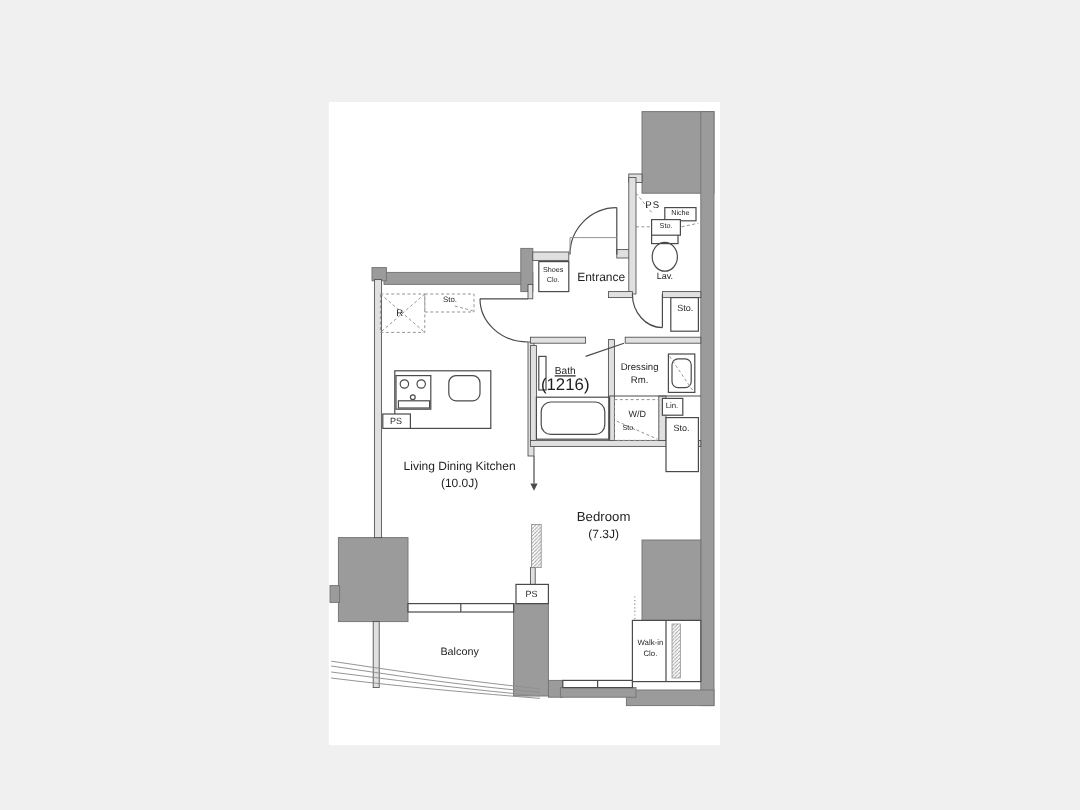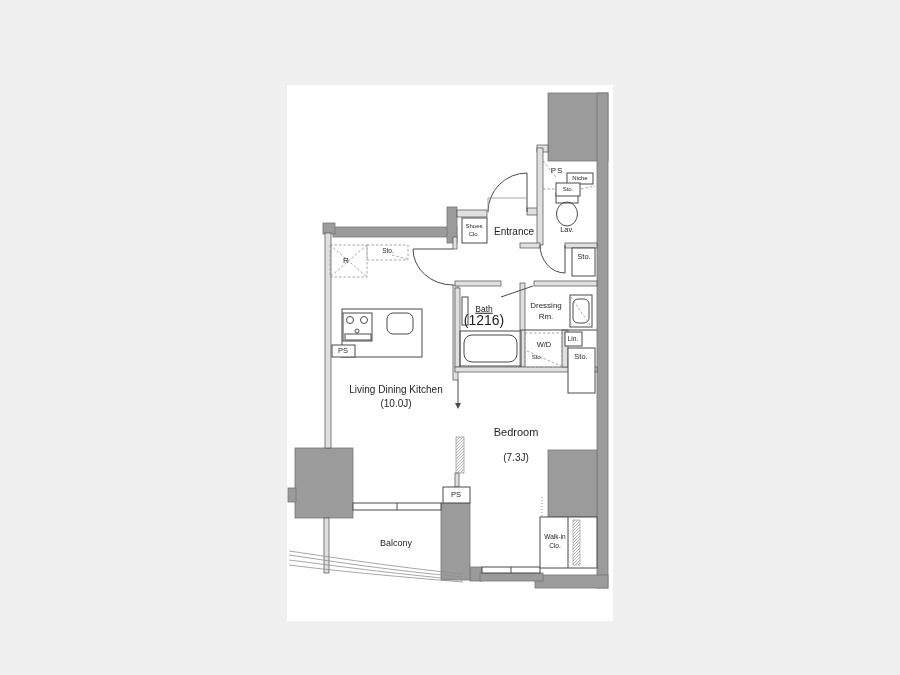--- a/index.html
+++ b/index.html
@@ -1,18 +1,18 @@
 <!DOCTYPE html>
 <html style="--background: #f0f0f0; --floor: #ffffff; --wall-dark: #9b9b9b; --wall-dark-border: #757575; --wall-light: #e0e0e0; --line: #4a4a4a; --line-light: #8f8f8f; --text: #1f1f1f;"><head>
 <meta charset="utf-8">
 <style>
   html,body{margin:0;padding:0;}
   .canvas{position:relative;width:900px;height:675px;background:var(--background,#f0f0f0);overflow:hidden;
           font-family:"Liberation Sans",sans-serif;}
-  .plan{position:absolute;left:287px;top:85px;width:326px;height:536px;background:var(--floor,#fff);}
+  .plan{position:absolute;left:274px;top:85px;width:326px;height:536px;background:var(--floor,#fff);}
   .plan svg{position:absolute;left:0;top:0;}
   .lbl{position:absolute;transform:translate(-50%,-50%);color:var(--text,#1f1f1f);
        white-space:nowrap;line-height:1;font-family:"Liberation Sans",sans-serif;}
   
   .wd{fill:var(--wall-dark,#9b9b9b);stroke:var(--wall-dark-border,#757575);stroke-width:.8;}
   .wl{fill:var(--wall-light,#e0e0e0);stroke:var(--line,#4a4a4a);stroke-width:.7;}
   .st{fill:none;stroke:var(--line,#4a4a4a);stroke-width:1;}
   .stw{fill:#fff;stroke:var(--line,#4a4a4a);stroke-width:1;}
   .thin{fill:none;stroke:var(--line-light,#8f8f8f);stroke-width:.8;}
   .dash{fill:none;stroke:var(--line-light,#8f8f8f);stroke-width:.8;stroke-dasharray:2.5 2;}
@@ -192,20 +192,20 @@
     <div class="lbl" style="left:197px;top:235px;font-size:14px;">(1216)</div>
     <div class="lbl" style="left:259px;top:221px;font-size:8px;">Dressing</div>
     <div class="lbl" style="left:259px;top:232px;font-size:8px;">Rm.</div>
     <div class="lbl" style="left:257px;top:260px;font-size:7.5px;">W/D</div>
     <div class="lbl" style="left:250px;top:272px;font-size:6px;">Sto.</div>
     <div class="lbl" style="left:286px;top:254px;font-size:6.5px;">Lin.</div>
     <div class="lbl" style="left:294px;top:272px;font-size:7.5px;">Sto.</div>
     <div class="lbl" style="left:109px;top:305px;font-size:10px;">Living Dining Kitchen</div>
     <div class="lbl" style="left:109px;top:319px;font-size:10px;text-align:right;">(10.0J)</div>
     <div class="lbl" style="left:229px;top:347px;font-size:11px;text-align:right;">Bedroom</div>
-    <div class="lbl" style="left:229px;top:361px;font-size:10px;margin-top:12px;">(7.3J)</div>
+    <div class="lbl" style="left:229px;top:361px;font-size:10px;">(7.3J)</div>
     <div class="lbl" style="left:56px;top:266px;font-size:7.5px;">PS</div>
     <div class="lbl" style="left:169px;top:410px;font-size:7.5px;">PS</div>
     <div class="lbl" style="left:109px;top:458px;font-size:9px;">Balcony</div>
     <div class="lbl" style="left:268px;top:452px;font-size:6.5px;">Walk-in</div>
     <div class="lbl" style="left:268px;top:461px;font-size:6.5px;">Clo.</div>
   </div>
 </div>
 
 </body></html>

